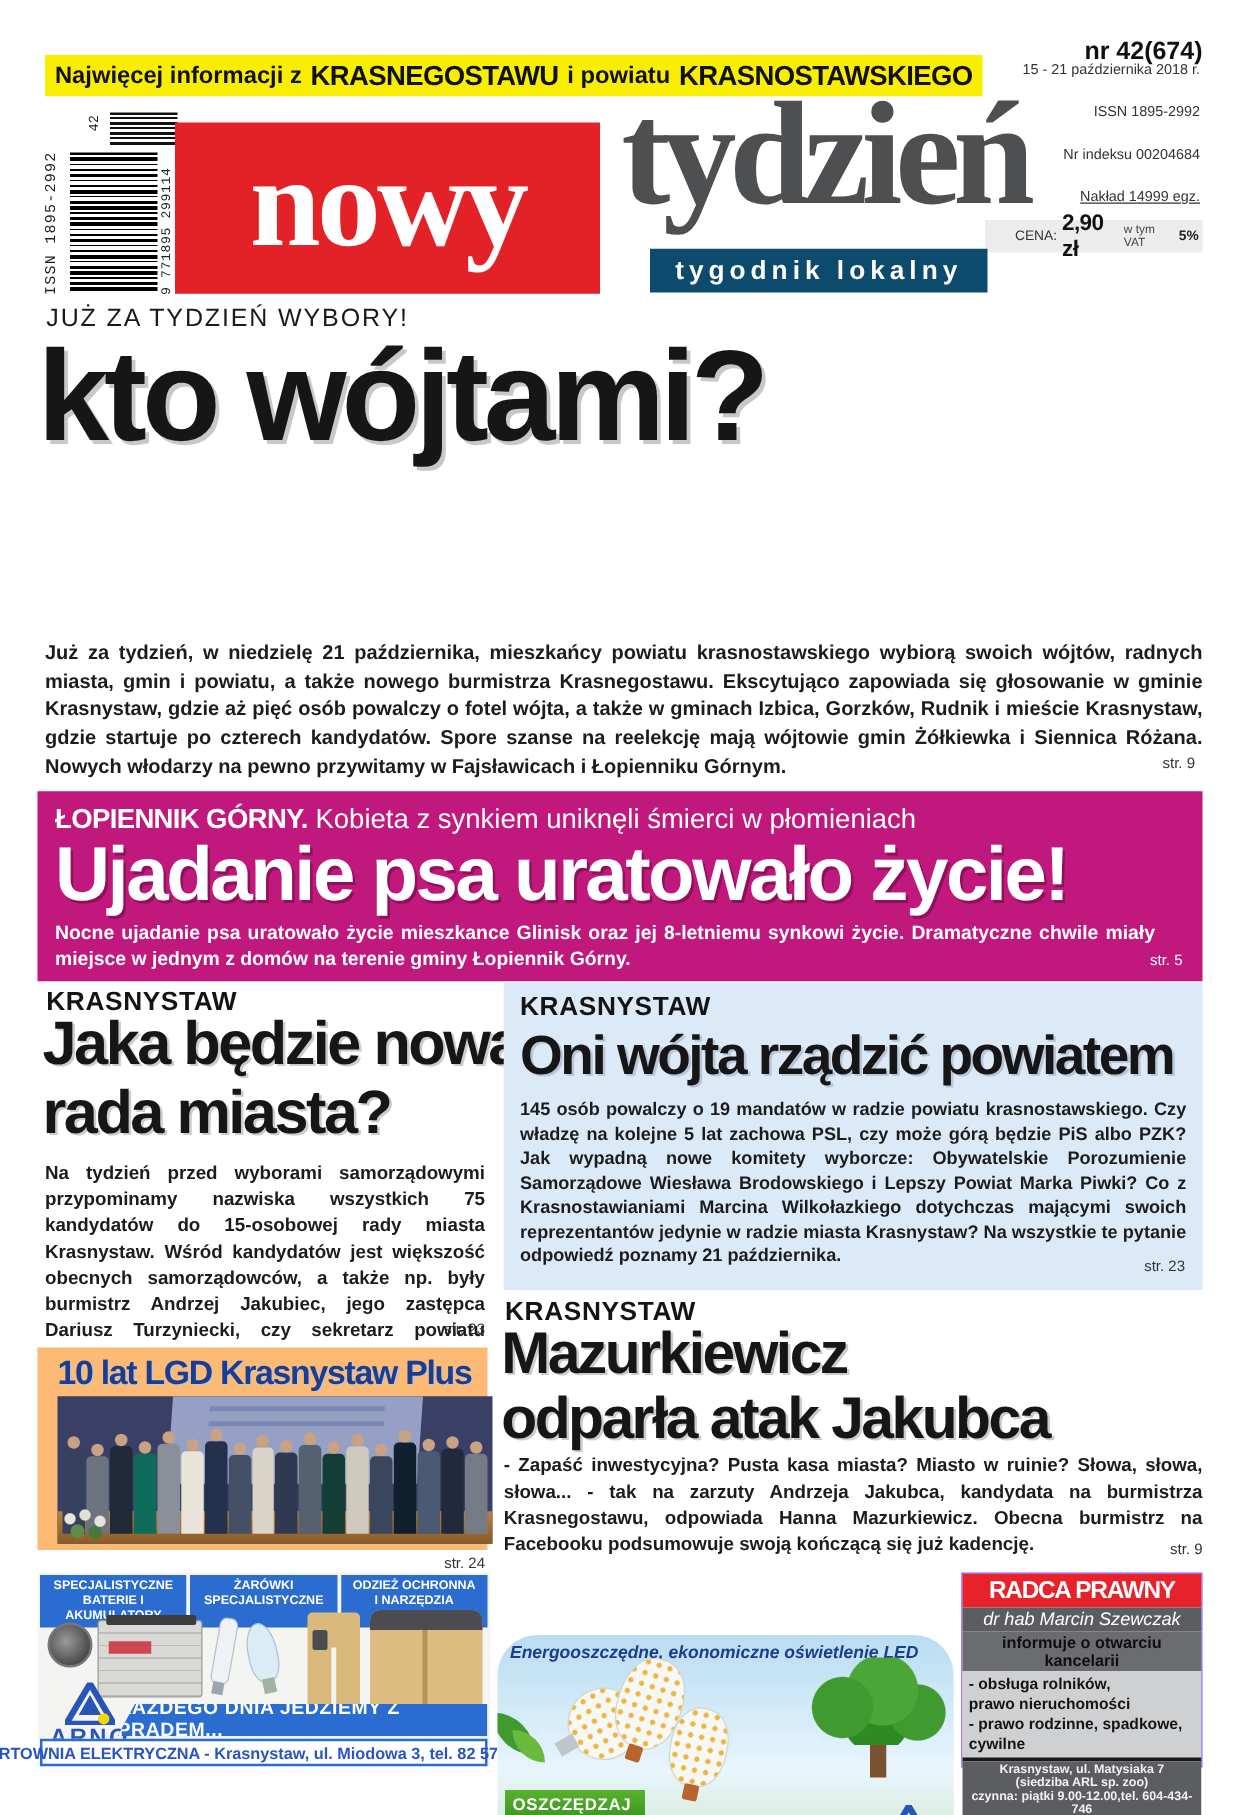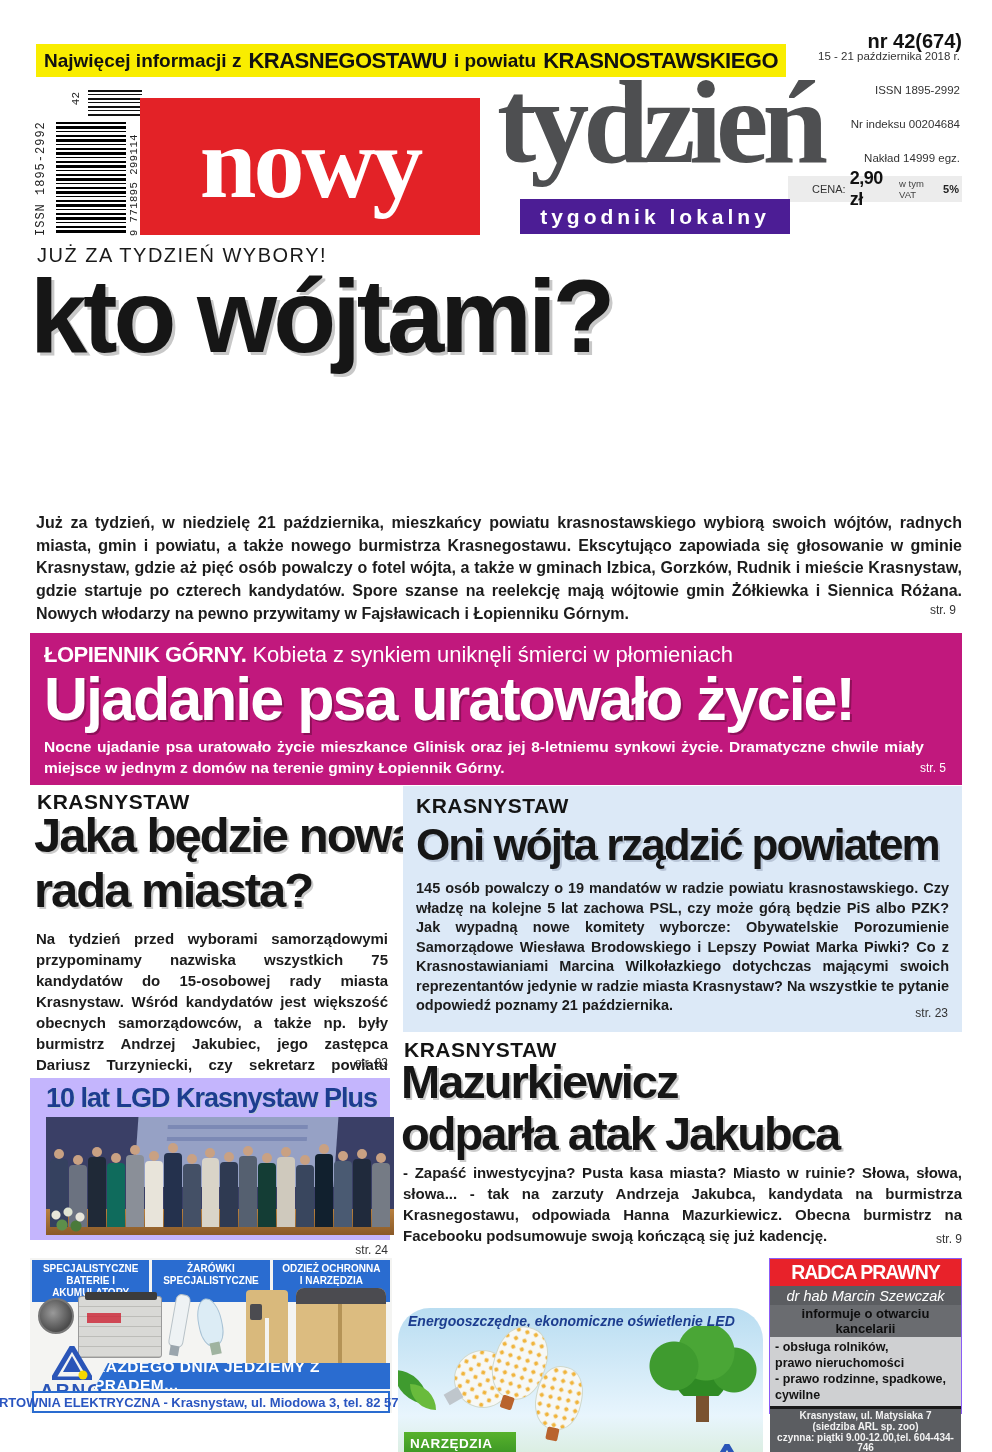--- a/index.html
+++ b/index.html
@@ -9,21 +9,21 @@
 
   
   .top-banner { position:absolute; left:36px; top:44px; width:750px; height:33px; background:#f9ed00;
     display:flex; align-items:center; justify-content:center; gap:7px; color:#111; }
   .top-banner .t-sm { font-size:19px; font-weight:bold; }
   .top-banner .t-lg { font-size:22px; font-weight:bold; letter-spacing:-0.5px; }
 
   .issue-info { position:absolute; left:788px; top:30px; width:174px; text-align:right; color:#2b2b2b; }
   .issue-nr { font-size:20px; font-weight:bold; color:#111; }
   .issue-line { position:absolute; right:2px; white-space:nowrap; font-size:11.5px; color:#333; }
-  .il-date { top:50px; } .il-issn { top:84px; } .il-index { top:118px; } .il-naklad { top:152px; }
+  .il-date { top:50px; } .il-issn { top:84px; } .il-index { top:118px; } .il-naklad { top:152px;text-decoration:underline; }
   .price-box { position:absolute; right:0; top:176px; width:174px; height:26px; background:#ececec;
     display:flex; align-items:center; justify-content:flex-end; gap:4px; padding-right:3px; }
   .price-box .p-lbl { font-size:11px; color:#333; }
   .price-box .p-val { font-size:18px; font-weight:bold; color:#111; letter-spacing:-0.5px; }
   .price-box .p-vat { font-size:9.5px; color:#444; }
   .price-box .p-vatv { font-size:11px; font-weight:bold; color:#222; }
 
   
   .barcode { position:absolute; left:36px; top:90px; width:104px; height:146px; }
   .bc-issn { position:absolute; left:-2px; top:28px; height:118px; writing-mode:vertical-rl; transform:rotate(180deg);
@@ -37,21 +37,21 @@
   .bc-digits { position:absolute; left:92px; top:32px; height:114px; writing-mode:vertical-rl; transform:rotate(180deg);
     font-family:"Liberation Mono", monospace; font-size:10.5px; color:#222; letter-spacing:0.5px; }
 
   
   .logo-red { position:absolute; left:140px; top:98px; width:340px; height:137px; background:#e32227;
     display:flex; align-items:center; justify-content:center; }
   .logo-nowy { font-family:"Liberation Serif", serif; font-weight:bold; font-size:102px; color:#fff;
     letter-spacing:-3px; line-height:1; transform:translateY(-4px); }
   .logo-tydzien { position:absolute; left:484px; top:64px; font-family:"Liberation Serif", serif; font-weight:bold;
     font-size:118px; color:#4e4f51; letter-spacing:-6px; line-height:1; z-index:2;margin-left:13px; }
-  .logo-strip { position:absolute; left:520px; top:199px; width:270px; height:35px; background:#4c1d95; z-index:1;
+  .logo-strip { position:absolute; left:520px; top:199px; width:270px; height:35px; background:#0c4a6e; z-index:1;
     display:flex; align-items:center; justify-content:center; }
   .logo-strip span { color:#fff; font-weight:bold; font-size:21px; letter-spacing:4px; }
 
   
   .kicker-main { position:absolute; left:37px; top:244px; font-size:20px; color:#1a1a1a; letter-spacing:1.5px; }
   .headline-main { position:absolute; left:30px; top:258px; width:950px; font-weight:bold; color:#161616;
     font-size:103px; line-height:1.14; letter-spacing:-4px; text-shadow:3px 3px 0 #c8c8c8; }
   .lead-body { position:absolute; left:36px; top:512px; width:926px; font-size:16px; font-weight:bold;
     color:#1c1c1c; line-height:1.42; text-align:justify; }
   .pref { font-size:12px; font-weight:normal; color:#333; }
@@ -81,21 +81,21 @@
   .b-county { margin-top:12px; font-size:14.5px; font-weight:bold; color:#1c1c1c; line-height:1.35; text-align:justify; }
   .pref-county { position:absolute; right:14px; bottom:12px; }
 
   .k-mayor { position:absolute; left:404px; top:1038px; }
   .hl-mayor { position:absolute; left:401px; top:1056px; font-weight:bold; font-size:47px; color:#161616;
     letter-spacing:-2px; line-height:1.1; text-shadow:2px 2px 0 #cccccc; }
   .b-mayor { position:absolute; left:403px; top:1162px; width:559px; font-size:15px; }
   .pref-mayor { position:absolute; right:30px; top:1232px; }
 
   
-  .lgd-box { position:absolute; left:30px; top:1078px; width:360px; height:162px; background:#c4b5fd; padding:5px 16px; }
+  .lgd-box { position:absolute; left:30px; top:1078px; width:360px; height:162px; background:#fdba74; padding:5px 16px; }
   .lgd-head { text-align:center; font-weight:bold; font-size:27px; color:#1c3d8f; letter-spacing:-1px;
     text-shadow:1px 1px 0 #b9c6d8; white-space:nowrap; }
   .photo { position:relative; margin-top:3px; width:348px; height:118px; background:#3a3f66; overflow:hidden; }
   .photo-screen { position:absolute; left:90px; top:0; width:200px; height:70px; background:#aebadd; opacity:0.8;
     transform:skewX(-4deg); }
   .photo-screen i { display:block; height:4px; margin:8px 30px 0; background:#8d9cc9; }
   .photo-floor { position:absolute; left:0; bottom:0; width:100%; height:26px;
     background:linear-gradient(#b8803f,#8a5a28); }
   .people { position:absolute; left:4px; bottom:8px; width:340px; height:86px; display:flex;
     align-items:flex-end; gap:1px; }
@@ -348,21 +348,21 @@
     <div class="led-tag">Energooszczędne,  ekonomiczne  oświetlenie LED</div>
     <div class="leaf"></div>
     <div class="tree">
       <div class="tree-trunk"></div>
       <div class="tree-crown"></div>
     </div>
     <div class="ledbulb lb2"></div>
     <div class="ledbulb lb1"></div>
     <div class="ledbulb lb3"></div>
     <div class="save-box">
-      <div class="save-l1">NARZĘDZIA</div>
+      <div class="save-l1">OSZCZĘDZAJ</div>
       <div class="save-l2">
         <span class="save-pct">90%</span>
         <span class="save-en">ENERGII</span>
       </div>
     </div>
     <div class="led-company">Hurtownia Elektryczna</div>
     <div class="led-addr">Krasnystaw, ul. Miodowa 3, tel. 82/ 576 67 89</div>
     <div class="arno-logo arno-logo-led">
       <svg width="40" height="34" viewBox="0 0 40 34">
         <path d="M20 1 L39 33 L1 33 Z" fill="none" stroke="#2a55b8" stroke-width="5"></path>

